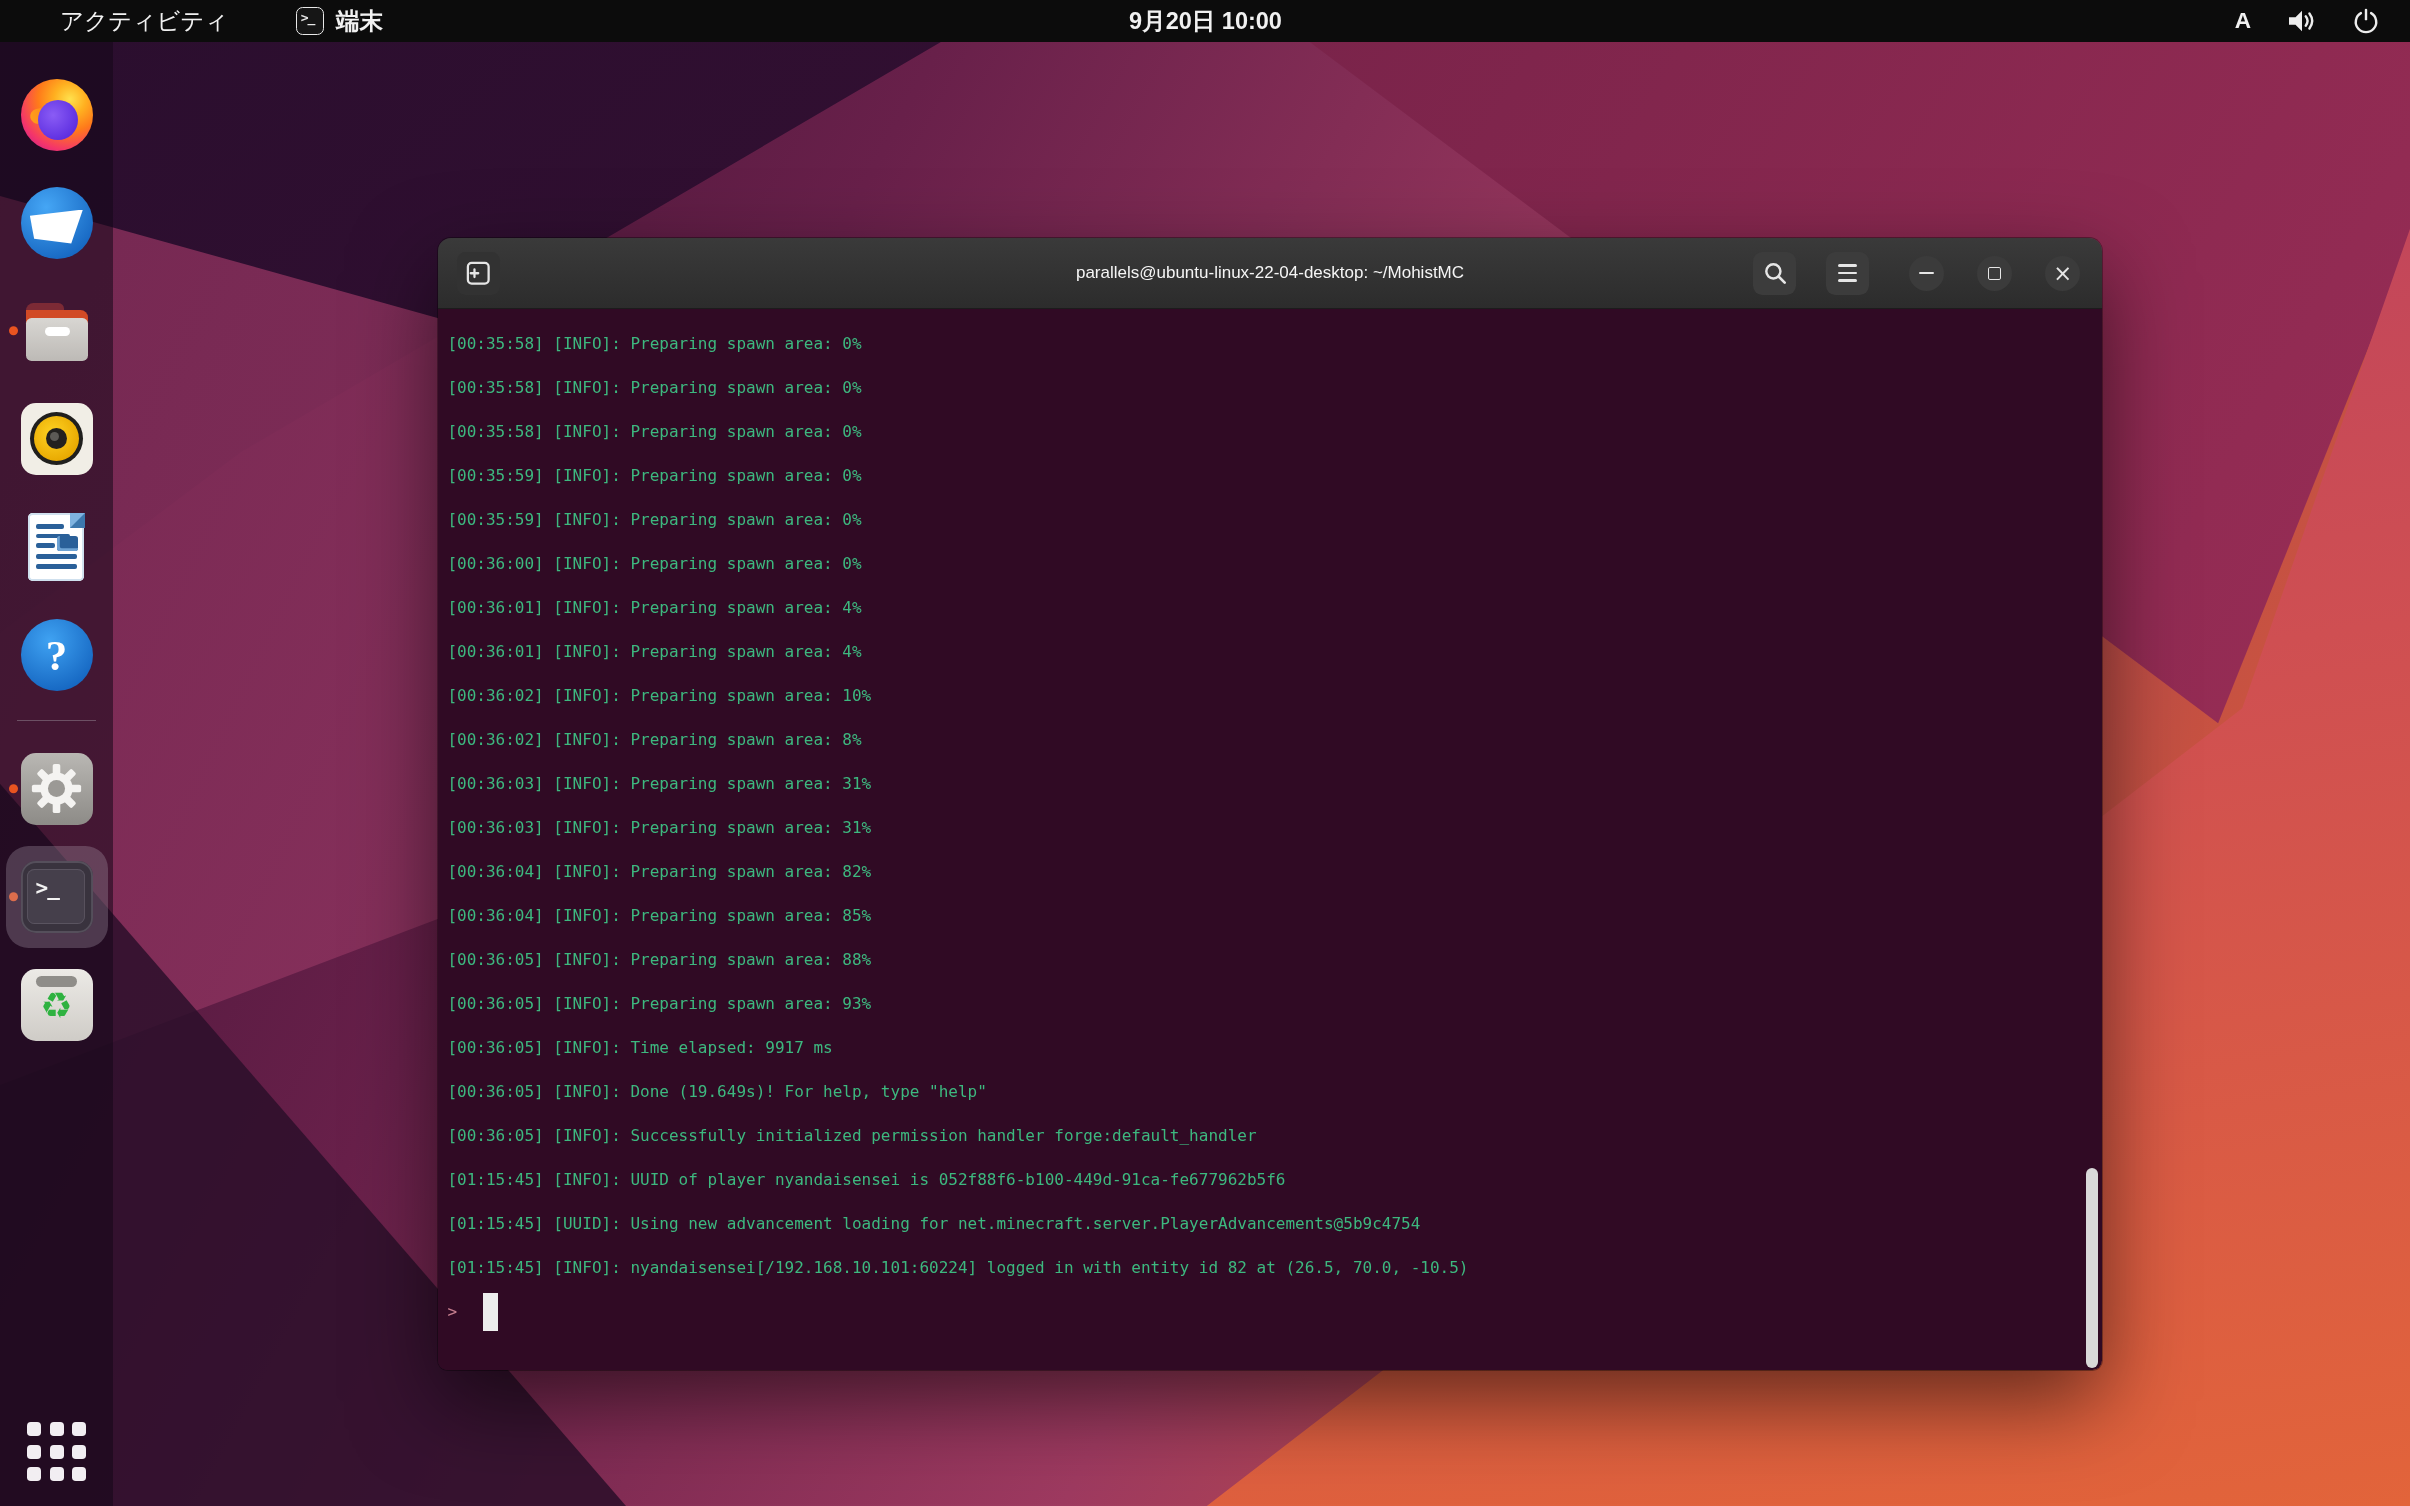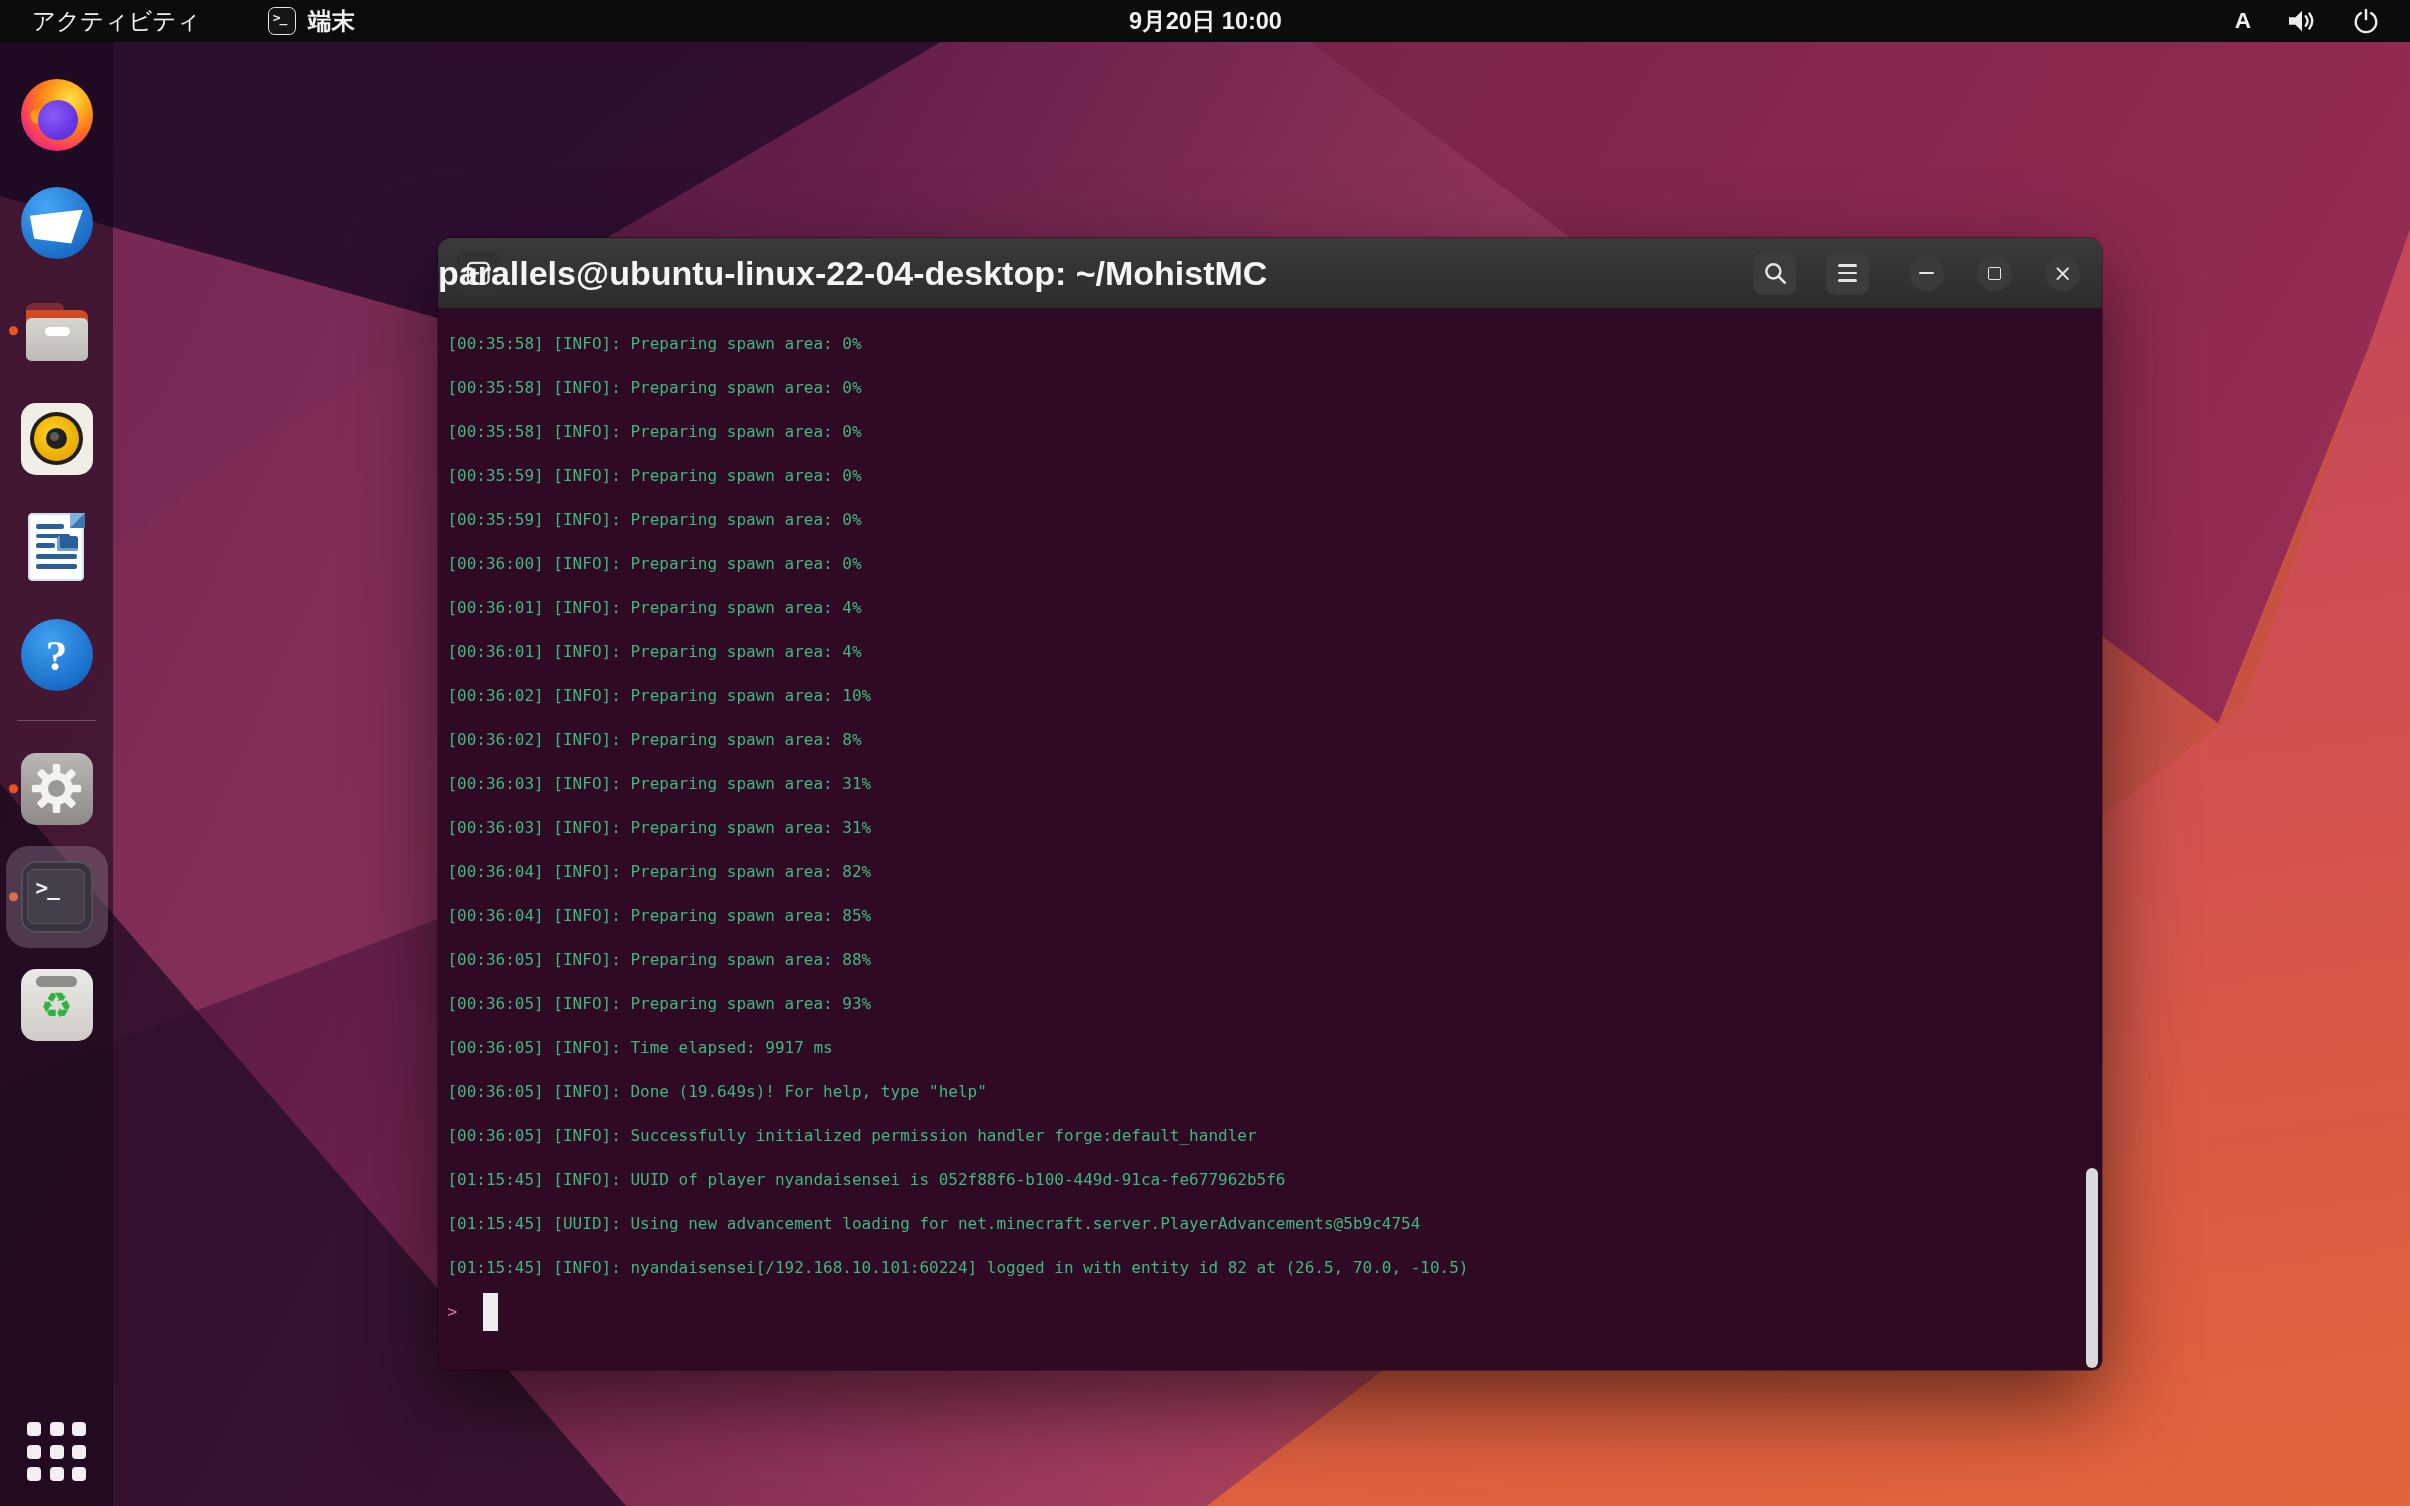--- a/index.html
+++ b/index.html
@@ -13,21 +13,21 @@
   .facet { position:absolute; inset:0; pointer-events:none; }
   .facet-a { clip-path:polygon(0 0,42% 0,10% 30%,0 42%); background:linear-gradient(140deg,#2a0e2e,#45123a); }
   .facet-d { clip-path:polygon(52% 0,100% 0,100% 16%,92% 48%); background:linear-gradient(120deg,#5f1b40,#a23059); }
   .facet-b { clip-path:polygon(0 13%,56% 38%,0 72%); background:linear-gradient(115deg,#7c2a55 0%,#8f3560 42%,#5c1b44 100%); opacity:.9; }
   .facet-c { clip-path:polygon(100% 15%,100% 100%,50% 100%,93% 47%); background:linear-gradient(172deg,#b13a66 0%,#cf4f52 52%,#e2643a 100%); }
   .facet-e { clip-path:polygon(0 52%,26% 100%,0 100%); background:#2c0f2a; opacity:.85; }
 
   
   .topbar { position:absolute; top:0; left:0; right:0; height:42px; background:#0c0c0c;
     color:#f1f1f1; display:flex; align-items:center; z-index:50; font-size:23.5px; }
-  .tb-left { display:flex; align-items:center; padding-left:24.5px; }
+  .tb-left { display:flex; align-items:center; padding-left:24.5px;margin-left:28px; }
   .tb-activities { padding:0 7.5px; cursor:default; }
   .tb-app { display:flex; align-items:center; margin-left:60px; font-weight:bold; }
   .tb-app-icon { width:28px; height:28px; border:1.9px solid #e8e8e8; border-radius:6.6px;
     margin-right:12.2px; position:relative; background:#161616; }
   .tb-app-icon span { position:absolute; left:3.8px; top:1.9px; font-size:13px; font-weight:bold;
     color:#e8e8e8; font-family:"DejaVu Sans Mono", monospace; letter-spacing:-0.9px; }
   .tb-clock { position:absolute; left:50%; transform:translateX(-50%); font-weight:600; }
   .tb-right { position:absolute; right:32px; display:flex; align-items:center; gap:36px; }
   .tb-ime { font-size:22.6px; font-weight:600; }
   .tb-svg { display:block; }
@@ -114,22 +114,22 @@
 
   
   .window { position:absolute; left:438px; top:238px; width:1664px; height:1132px;
     border-radius:13px 13px 9.4px 9.4px; overflow:hidden; z-index:30;
     box-shadow:0 32px 85px rgba(0,0,0,0.55), 0 0 0 0.9px rgba(0,0,0,0.35);
     display:flex; flex-direction:column; }
   .titlebar { height:71px; flex:0 0 71px; background:linear-gradient(#3a3a3a,#2c2c2c);
     border-bottom:0.9px solid #1c1c1c; position:relative; display:flex; align-items:center; }
   .tab-new { position:absolute; left:19px; width:43px; height:43px; border-radius:8.5px;
     background:#323232; display:flex; align-items:center; justify-content:center; }
-  .win-title { position:absolute; left:0; right:0; color:#f5f5f5;
-    font-weight:bold; font-size:34px; pointer-events:none; }
+  .win-title { position:absolute; left:0; right:0; text-align:center; color:#f5f5f5;
+    font-weight:normal; font-size:17px; pointer-events:none; }
   .tb-buttons { position:absolute; right:21.7px; display:flex; align-items:center; }
   .btn-sq { width:43px; height:43px; border-radius:9.4px; background:#3c3c3c;
     display:flex; align-items:center; justify-content:center; }
   .btn-ci { width:35px; height:35px; border-radius:50%; background:#3b3b3b;
     display:flex; align-items:center; justify-content:center; }
   .gap32 { width:30px; } .gap42 { width:40px; } .gap35 { width:33px; }
   .menu-bars { display:flex; flex-direction:column; gap:4.7px; }
   .menu-bars i { width:19px; height:2.8px; background:#e6e6e6; border-radius:1.9px; }
   .glyph-min { width:15px; height:2.8px; background:#e6e6e6; border-radius:1.9px; }
   .glyph-max { width:13px; height:13px; border:1.9px solid #e6e6e6; border-radius:1.9px; }

